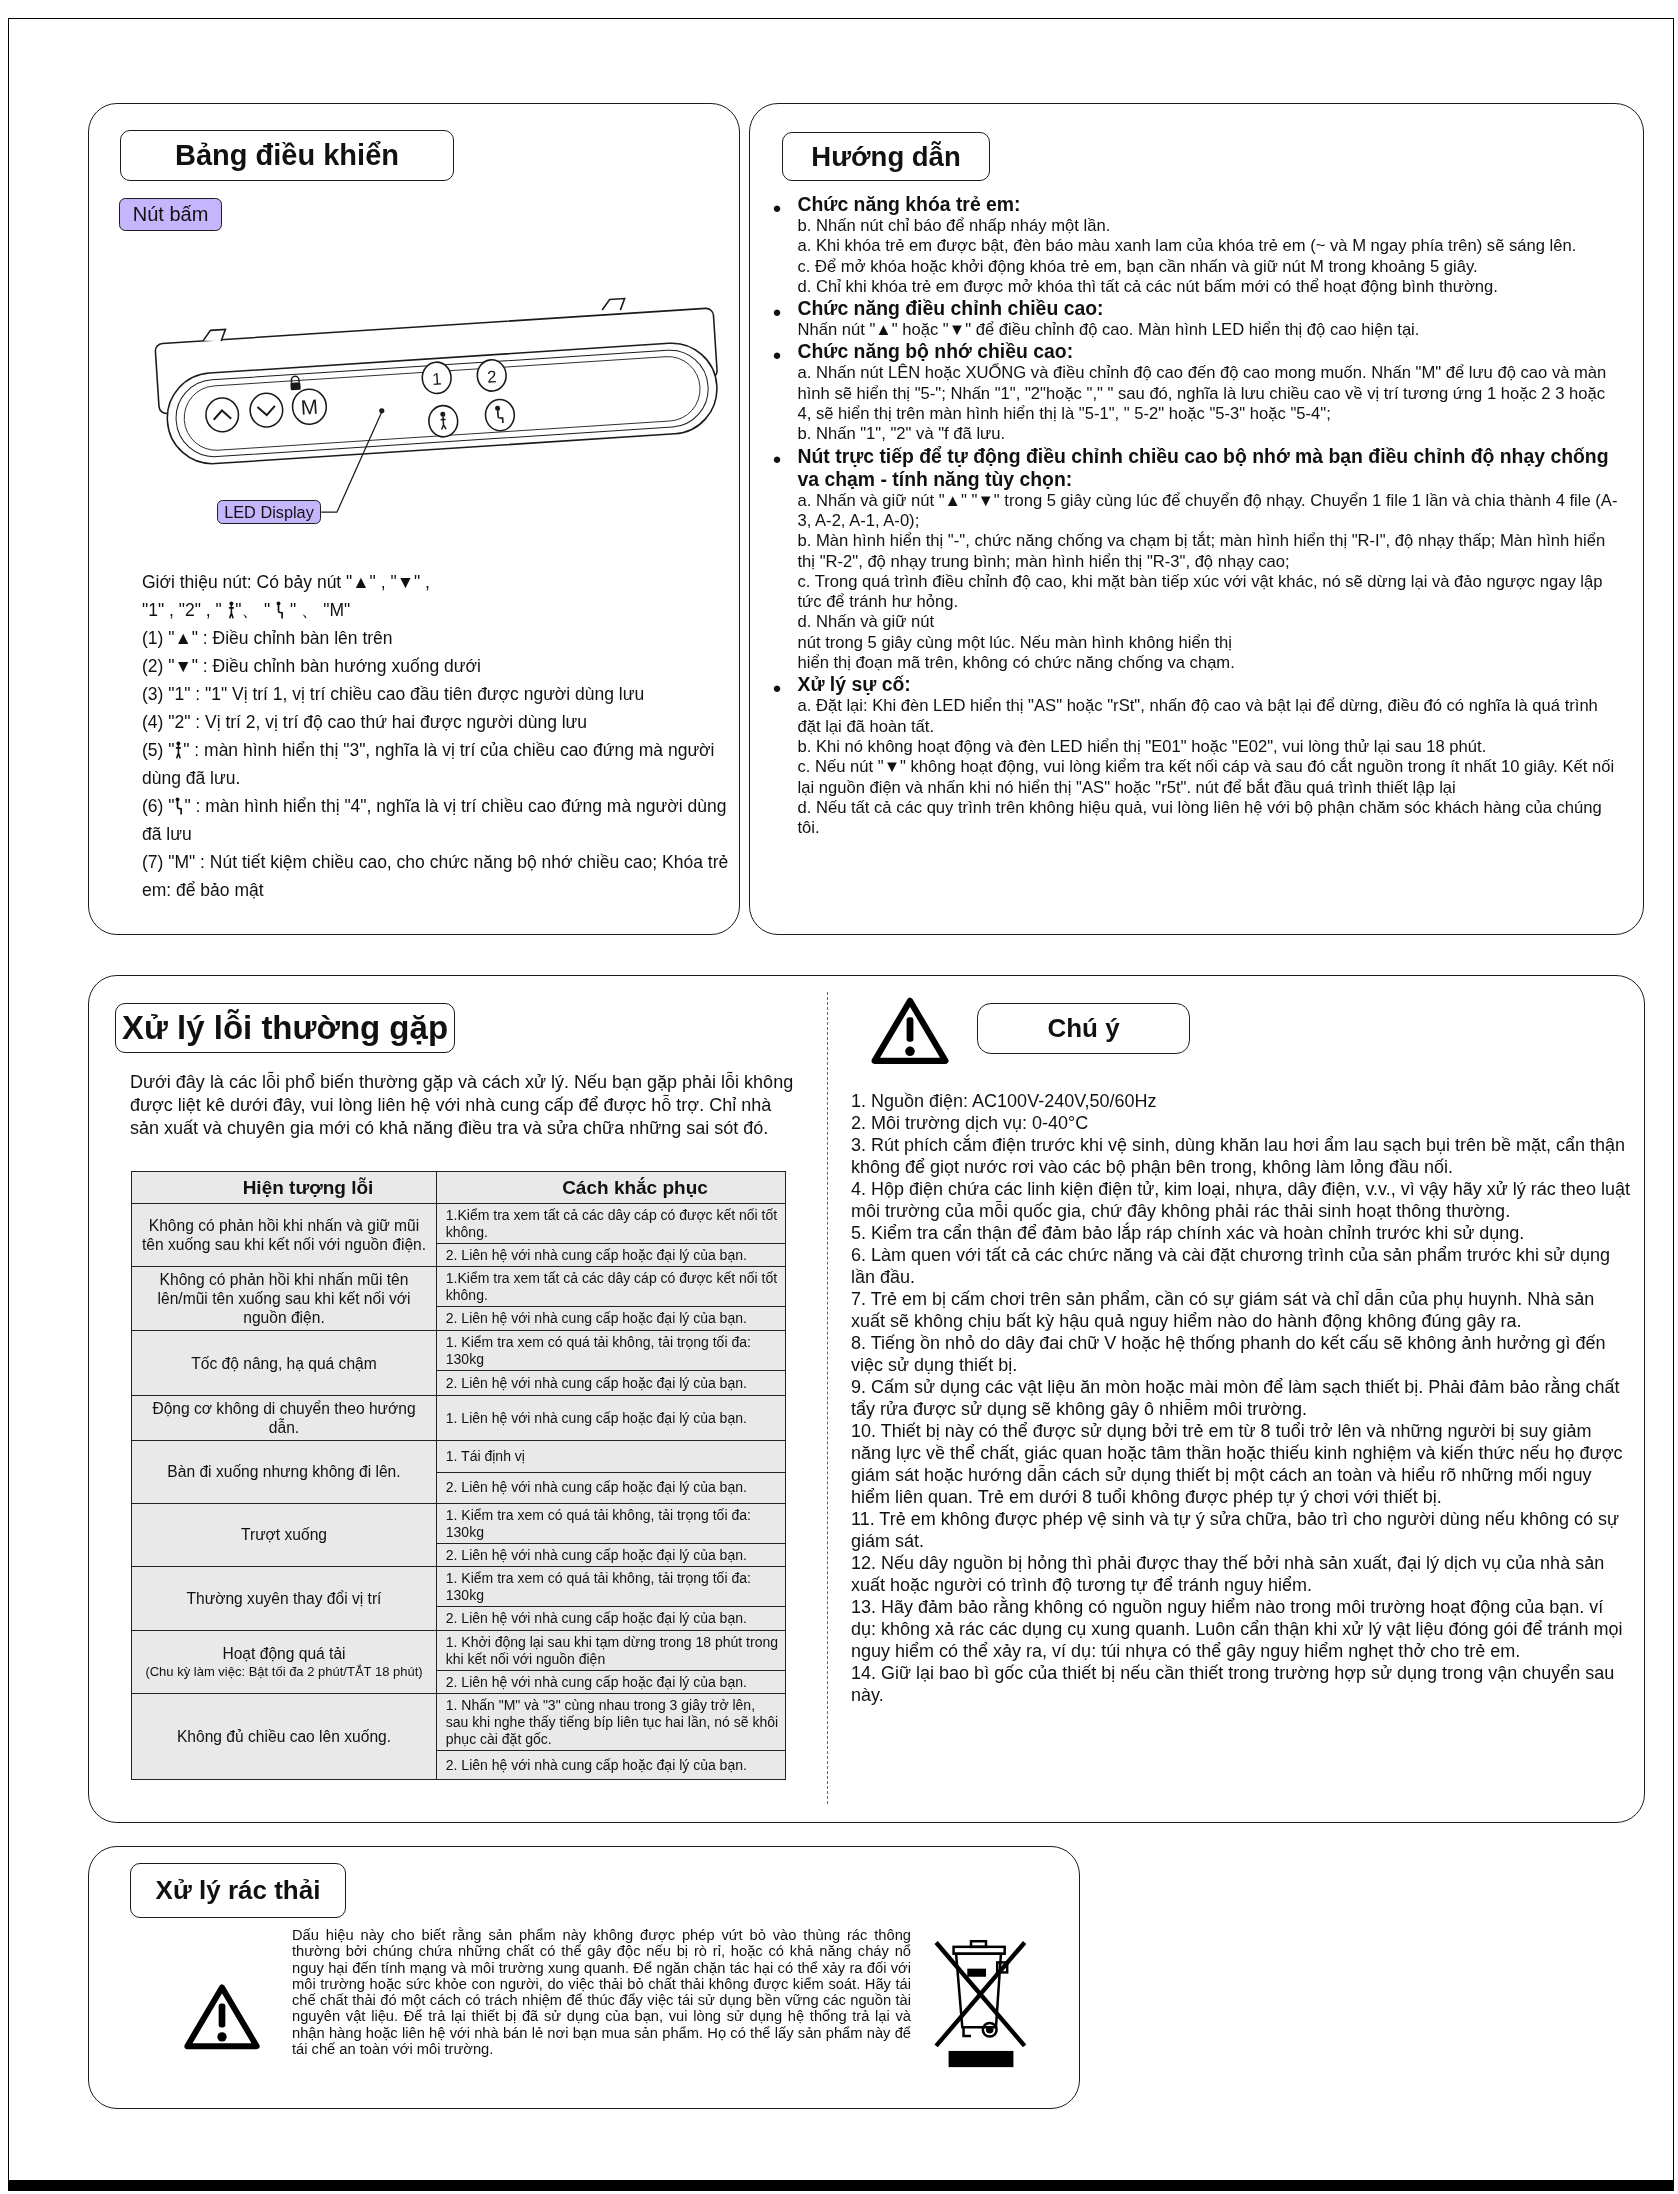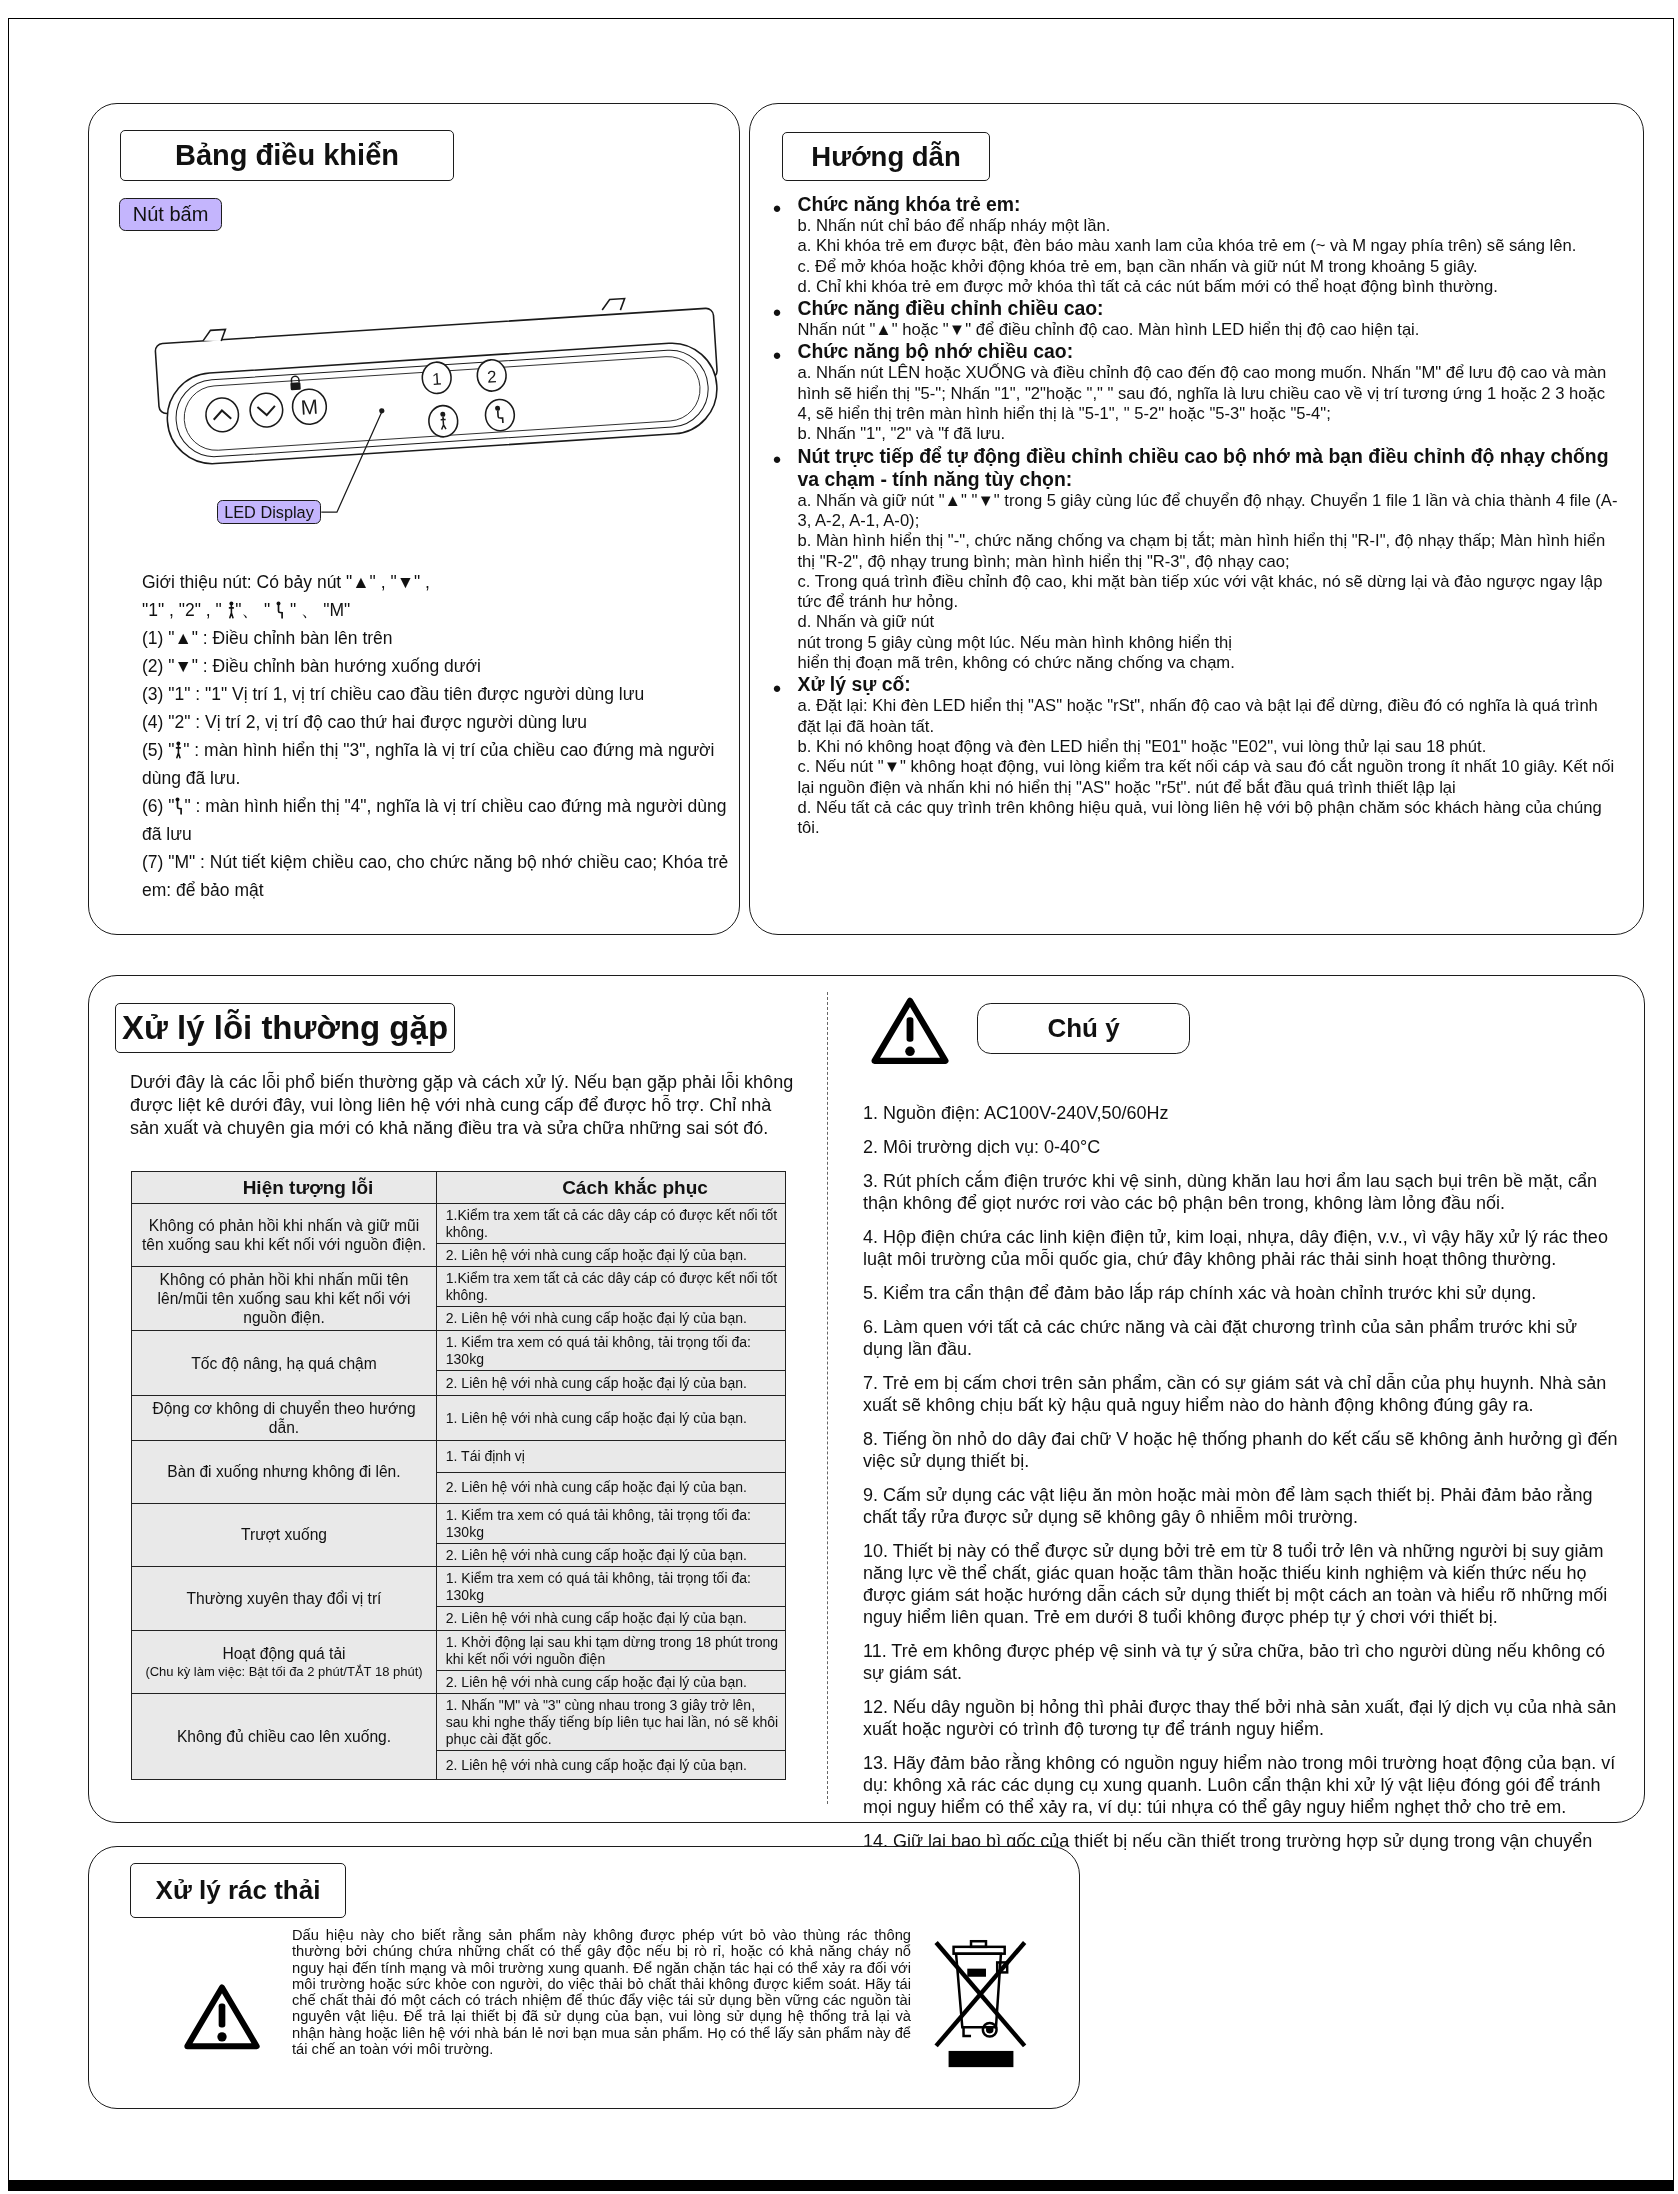--- a/index.html
+++ b/index.html
@@ -3,21 +3,21 @@
 <meta charset="utf-8">
 <style>
   html,body{margin:0;padding:0;background:#fff;}
   body{width:1679px;height:2194px;position:relative;font-family:"Liberation Sans",sans-serif;color:#111;overflow:hidden;}
   .page-frame{position:absolute;left:7.5px;top:17.5px;width:1666px;height:2173px;border:1.3px solid #000;border-bottom:11.3px solid #000;box-sizing:border-box;}
   .panel{position:absolute;border:1.9px solid #1c1c1c;border-radius:29px;background:#fff;box-sizing:border-box;}
   #panel-control{left:88px;top:103px;width:652px;height:832px;}
   #panel-guide{left:749px;top:103px;width:895px;height:832px;}
   #panel-trouble{left:88px;top:975px;width:1557px;height:848px;}
   #panel-waste{left:88px;top:1846px;width:992px;height:263px;}
-  .title-box{position:absolute;border:1.9px solid #1c1c1c;border-radius:5px;display:flex;align-items:center;justify-content:center;font-weight:bold;background:#fff;box-sizing:border-box;}
+  .title-box{position:absolute;border:1.9px solid #1c1c1c;border-radius:10px;display:flex;align-items:center;justify-content:center;font-weight:bold;background:#fff;box-sizing:border-box;}
   .small-box{position:absolute;border:1.3px solid #1c1c1c;border-radius:6.3px;display:flex;align-items:center;justify-content:center;background:#c4b5fd;box-sizing:border-box;}
 
   
   #cp-title{left:31px;top:26px;width:334px;height:51px;font-size:29px;}
   #cp-btn-label{left:30px;top:94px;width:103px;height:33px;font-size:20px;}
   #remote-svg{position:absolute;left:59px;top:191px;}
   #led-label{left:128px;top:396px;width:104px;height:24px;font-size:16.3px;border-radius:5.6px;}
   #intro-block{position:absolute;left:53px;top:464px;width:594px;font-size:17.5px;line-height:28px;}
   .intro-line{white-space:normal;}
   .pico{height:18px;width:auto;vertical-align:-2.5px;display:inline-block;}
@@ -44,21 +44,21 @@
   .t-solutions{flex:1;display:flex;flex-direction:column;}
   .t-sol{flex:1;display:flex;align-items:center;font-size:14px;line-height:17px;padding:2.5px 3.8px 2.5px 8.8px;box-sizing:border-box;}
   .t-sol + .t-sol{border-top:1.3px solid #222;}
 
   .dashed-divider{position:absolute;left:738px;top:16.3px;height:812px;border-left:1.9px dashed #666;}
 
   
   #att-title{left:888px;top:27px;width:213px;height:51px;font-size:26px;border-radius:13.8px;}
   #att-triangle{position:absolute;left:779px;top:17.5px;}
   #att-list{position:absolute;left:762px;top:114px;width:779px;font-size:18px;line-height:22px;}
-  #att-list p{margin:12px;}
+  #att-list p{margin:0;}
 
   
   #ws-title{left:41px;top:15.6px;width:216px;height:55px;font-size:26px;text-align:center;}
   #ws-triangle{position:absolute;left:93px;top:129px;}
   #ws-para{position:absolute;left:203px;top:80px;width:619px;font-size:14.7px;line-height:16.3px;text-align:justify;}
   #bin-svg{position:absolute;left:842px;top:88px;}
 
   svg{display:block;}
   [data-interactable]{cursor:default;}
 </style>

